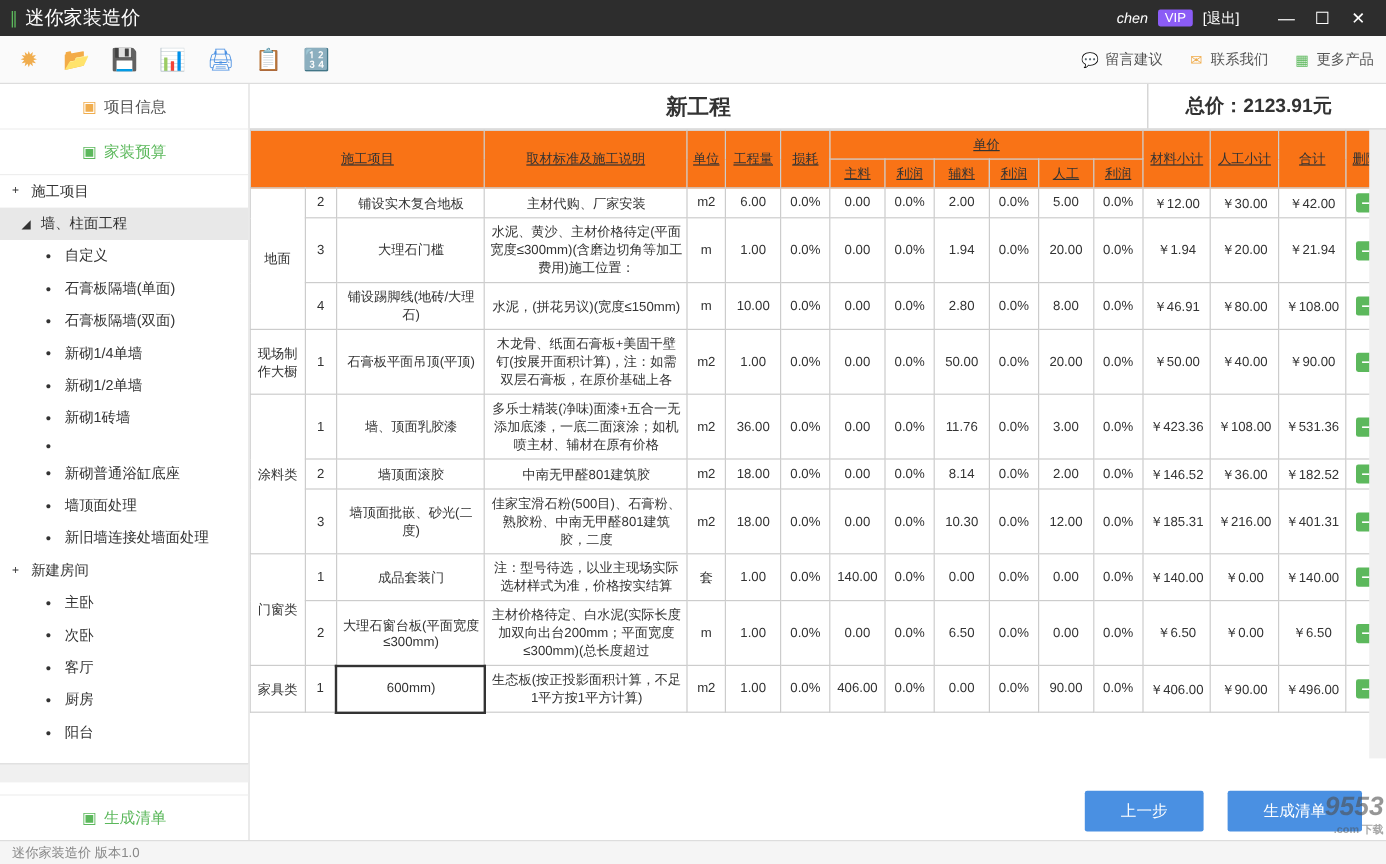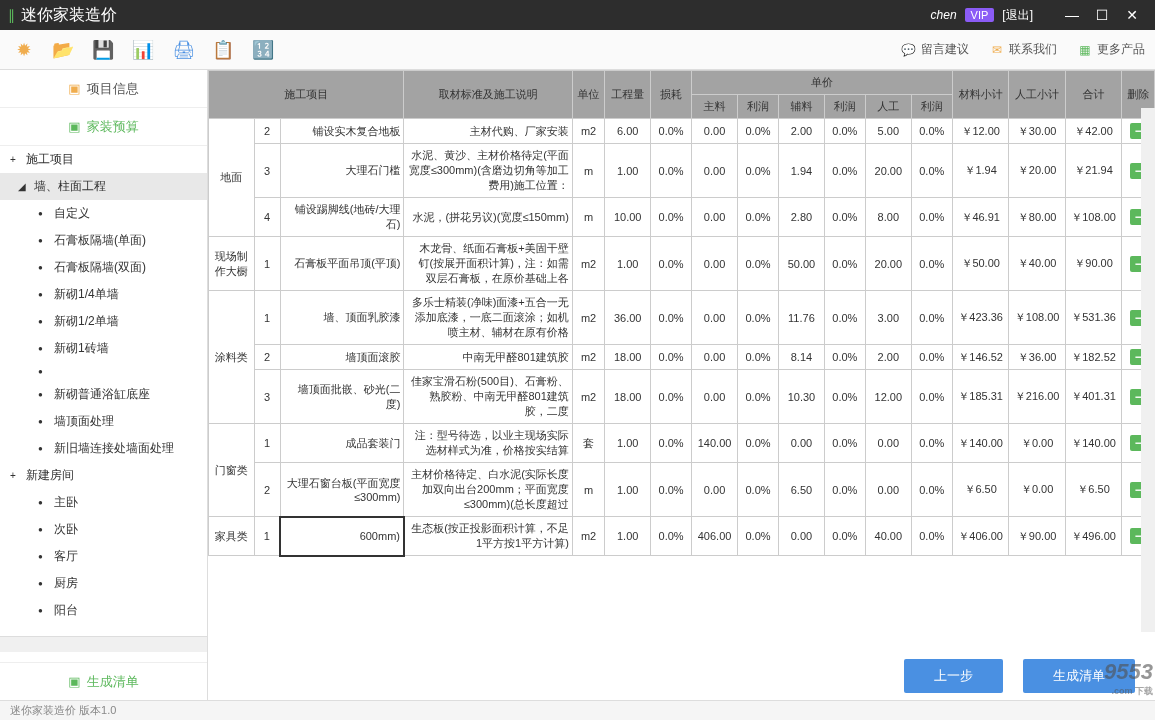--- a/index.html
+++ b/index.html
@@ -43,22 +43,22 @@
 
 .content { flex: 1; display: flex; flex-direction: column; overflow: hidden; }
 .pheader { height: 38px; display: flex; align-items: center; border-bottom: 1px solid #ccc; }
 .pheader .ptitle { flex: 1; text-align: center; font-size: 18px; font-weight: bold; color: #333; }
 .pheader .ptotal { width: 185px; text-align: center; font-size: 16px; font-weight: bold; color: #333; border-left: 1px solid #ccc; height: 100%; display: flex; align-items: center; justify-content: center; }
 .pheader .vscroll { width: 14px; }
 
 .tablewrap { flex: 1; overflow: auto; position: relative; }
 table { border-collapse: collapse; width: 100%; table-layout: fixed; }
 th, td { border: 1px solid #ccc; padding: 4px 3px; font-size: 11px; text-align: center; vertical-align: middle; color: #333; }
-th { background: #a3a3a3; font-weight: normal; }
-td.left { text-align: right; padding-left: 4px; }
+th { background: #f97316; font-weight: normal; text-decoration: underline; }
+td.left { text-align: center; padding-left: 4px; }
 .delbtn { width: 16px; height: 16px; background: #5cb85c; color: #fff; display: inline-flex; align-items: center; justify-content: center; cursor: pointer; border-radius: 2px; font-size: 12px; font-weight: bold; }
 .selcell { border: 2px solid #333 !important; }
 
 .addroom { height: 30px; display: flex; align-items: center; justify-content: center; border: 1px solid #ccc; border-top: none; cursor: pointer; font-size: 12px; }
 
 .footer { height: 48px; display: flex; align-items: center; justify-content: flex-end; padding: 0 20px; gap: 20px; }
 .footer .fbtn { padding: 8px 30px; background: #4a90e2; color: #fff; border: none; cursor: pointer; font-size: 13px; border-radius: 2px; }
 
 .statusbar { height: 20px; background: #f5f5f5; border-top: 1px solid #ddd; padding: 2px 10px; font-size: 11px; color: #888; }
 
@@ -191,20 +191,25 @@
       </div>
     <div class="hscroll"></div>
     <div style="height:10px"></div>
     <div class="genbtn">
         <span style="margin-right:6px">▣</span>
         <span>生成清单</span>
       </div>
   </div>
 
   <div class="content" style="position:relative">
+    <div class="pheader">
+      <div class="ptitle">新工程</div>
+      <div class="ptotal">总价：2123.91元</div>
+      <div class="vscroll"></div>
+    </div>
 
     <div class="tablewrap">
       <table>
         <colgroup>
           <col style="width:42px">
             <col style="width:24px">
             <col style="width:114px">
             <col style="width:155px">
           <col style="width:30px">
             <col style="width:42px">
@@ -414,21 +419,21 @@
               <td>1</td>
               <td class="left selcell">600mm)</td>
               <td class="left">生态板(按正投影面积计算，不足1平方按1平方计算)</td>
               <td>m2</td>
               <td>1.00</td>
               <td>0.0%</td>
               <td>406.00</td>
               <td>0.0%</td>
               <td>0.00</td>
               <td>0.0%</td>
-              <td>40.00</td>
+              <td>90.00</td>
               <td>0.0%</td>
               <td>￥406.00</td>
               <td>￥90.00</td>
               <td>￥496.00</td>
               <td><span class="delbtn">−</span></td>
             </tr>
           </tbody>
       </table>
     </div>
 

